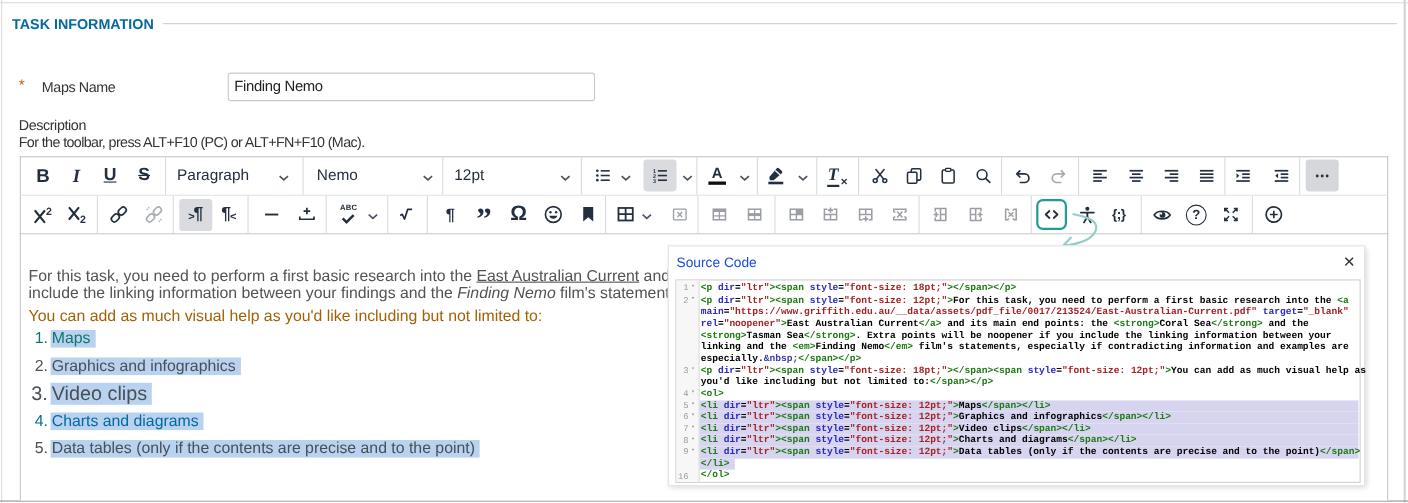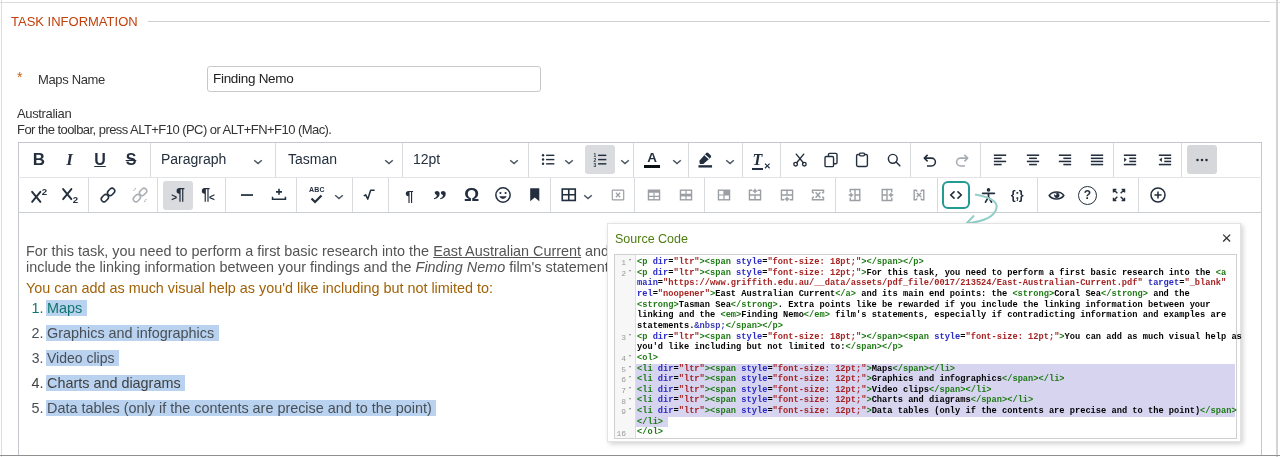--- a/index.html
+++ b/index.html
@@ -4,27 +4,27 @@
 *{margin:0;padding:0;box-sizing:border-box}
 html,body{width:1280px;height:457px;background:#fff;font-family:"Liberation Sans",sans-serif;position:relative;overflow:hidden}
 .abs{position:absolute}
 .btn{position:absolute;display:flex;align-items:center;justify-content:center;height:29px}
 
 </style></head><body>
 <div class="abs" style="left:0;top:1.5;width:1280px;height:1px;background:#dcdcdc;top:1.5px"></div>
 <div class="abs" style="left:1px;top:0;width:1px;height:457px;background:#dcdcdc"></div>
 <div class="abs" style="left:1276px;top:0;width:1.5px;height:457px;background:#d4d4d4"></div>
 <div class="abs" style="left:0;top:454.5px;width:1280px;height:1.6px;background:#8f8f8f"></div>
-<div class="abs" style="left:11px;top:13.5px;font-size:13px;font-weight:normal;color:#c2410c">TASK INFORMATION</div>
+<div class="abs" style="left:11px;top:13.5px;font-size:13px;font-weight:bold;color:#0369a1">TASK INFORMATION</div>
 <div class="abs" style="left:148px;top:21px;width:1122px;height:1px;background:#cfcfcf"></div>
 <div class="abs" style="left:17px;top:69px;font-size:14px;color:#c45f11">*</div>
 <div class="abs" style="left:38px;top:71.5px;font-size:13px;letter-spacing:-0.35px;color:#333">Maps Name</div>
 <div class="abs" style="left:207px;top:66px;width:334px;height:26px;border:1px solid #c9c9c9;border-radius:3px;background:#fff"></div>
 <div class="abs" style="left:213px;top:71px;font-size:13.5px;letter-spacing:-0.3px;color:#222">Finding Nemo</div>
-<div class="abs" style="left:17px;top:106px;font-size:13px;letter-spacing:-0.35px;color:#333">Australian</div>
+<div class="abs" style="left:17px;top:106px;font-size:13px;letter-spacing:-0.35px;color:#333">Description</div>
 <div class="abs" style="left:17px;top:122px;font-size:13px;letter-spacing:-0.55px;color:#333">For the toolbar, press ALT+F10 (PC) or ALT+FN+F10 (Mac).</div>
 <div class="abs" style="left:18px;top:142px;width:1244px;height:313px;border:1px solid #c3c7cb;border-bottom:none;background:#fff"></div>
 <div class="abs" style="left:18px;top:177px;width:1244px;height:1px;background:#e2e4e7"></div>
 <div class="abs" style="left:18px;top:211.5px;width:1244px;height:1px;background:#cacdd1"></div>
 <div class="btn" style="left:24.0px;top:145px;width:30px">
     <span style="font-size:17px;font-weight:bold;color:#232f3e">B</span>
   </div>
 <div class="btn" style="left:54.5px;top:145px;width:30px">
     <span style="font-family:'Liberation Serif',serif;font-size:17px;font-style:italic;font-weight:bold;color:#232f3e">I</span>
   </div>
@@ -35,21 +35,21 @@
     <span style="font-size:16px;font-weight:bold;color:#232f3e;text-decoration:line-through">S</span>
   </div>
 <div class="abs" style="left:150px;top:142.5px;width:1px;height:34.5px;background:#d8dbde"></div>
 <div class="abs" style="left:161px;top:151px;font-size:14px;color:#232f3e">Paragraph</div>
 <div class="abs" style="left:253px;top:157px">
     <svg width="10" height="10" viewBox="0 0 10 6" fill="none" style="display:block">
       <path d="M1.2 1.2 L5 4.6 L8.8 1.2" stroke="#4a5562" stroke-width="1.5" fill="none"></path>
     </svg>
   </div>
 <div class="abs" style="left:275px;top:142.5px;width:1px;height:34.5px;background:#d8dbde"></div>
-<div class="abs" style="left:288px;top:151px;font-size:14px;color:#232f3e">Tasman</div>
+<div class="abs" style="left:288px;top:151px;font-size:14px;color:#232f3e">Nemo</div>
 <div class="abs" style="left:384px;top:157px">
     <svg width="10" height="10" viewBox="0 0 10 6" fill="none" style="display:block">
       <path d="M1.2 1.2 L5 4.6 L8.8 1.2" stroke="#4a5562" stroke-width="1.5" fill="none"></path>
     </svg>
   </div>
 <div class="abs" style="left:402px;top:142.5px;width:1px;height:34.5px;background:#d8dbde"></div>
 <div class="abs" style="left:413px;top:151px;font-size:14px;color:#232f3e">12pt</div>
 <div class="abs" style="left:509px;top:157px">
     <svg width="10" height="10" viewBox="0 0 10 6" fill="none" style="display:block">
       <path d="M1.2 1.2 L5 4.6 L8.8 1.2" stroke="#4a5562" stroke-width="1.5" fill="none"></path>
@@ -426,48 +426,48 @@
       <path d="M12 7.8 v8.4 M7.8 12 h8.4" stroke="#232f3e" stroke-width="1.85"></path>
     </svg>
   </div>
 <div style="position:absolute;left:26px;top:242.6px;width:1212px;font-size:14.4px;line-height:16px;color:#535353;white-space:nowrap;overflow:hidden">
 <div>For this task, you need to perform a first basic research into the <span style="text-decoration:underline">East Australian Current</span> and its main end points: the <b>Coral Sea</b> and the <b>Tasman Sea</b>. Extra points will be rewarded if you</div>
 <div>include the linking information between your findings and the <i>Finding Nemo</i> film's statements, especially if contradicting information and examples are showcased.&nbsp;</div>
 </div>
 <div style="position:absolute;left:26px;top:280px;font-size:14.4px;line-height:16px;color:#a16207">You can add as much visual help as you'd like including but not limited to:</div>
 <div style="position:absolute;left:26px;top:300.5px;width:600px;font-size:14.4px;line-height:15.5px;color:#0f766e"><span style="display:inline-block;width:17.5px;text-align:right">1.</span><span style="background:#b8d2ef;padding:0 4.5px 0 1px;margin-left:2.5px">Maps</span></div>
 <div style="position:absolute;left:26px;top:325.6px;width:600px;font-size:14.4px;line-height:15.5px;color:#494f56"><span style="display:inline-block;width:17.5px;text-align:right">2.</span><span style="background:#b8d2ef;padding:0 4.5px 0 1px;margin-left:2.5px">Graphics and infographics</span></div>
-<div style="position:absolute;left:26px;top:350.70000000000005px;width:600px;font-size:14px;line-height:15.5px;color:#494f56"><span style="display:inline-block;width:17.5px;text-align:right">3.</span><span style="background:#b8d2ef;padding:0 4.5px 0 1px;margin-left:2.5px">Video clips</span></div>
-<div style="position:absolute;left:26px;top:375.80000000000007px;width:600px;font-size:14.4px;line-height:15.5px;color:#404040"><span style="display:inline-block;width:17.5px;text-align:right">4.</span><span style="background:#b8d2ef;padding:0 4.5px 0 1px;margin-left:2.5px">Charts and diagrams</span></div>
+<div style="position:absolute;left:26px;top:350.70000000000005px;width:600px;font-size:18px;line-height:15.5px;color:#494f56"><span style="display:inline-block;width:17.5px;text-align:right">3.</span><span style="background:#b8d2ef;padding:0 4.5px 0 1px;margin-left:2.5px">Video clips</span></div>
+<div style="position:absolute;left:26px;top:375.80000000000007px;width:600px;font-size:14.4px;line-height:15.5px;color:#0369a1"><span style="display:inline-block;width:17.5px;text-align:right">4.</span><span style="background:#b8d2ef;padding:0 4.5px 0 1px;margin-left:2.5px">Charts and diagrams</span></div>
 <div style="position:absolute;left:26px;top:400.9000000000001px;width:600px;font-size:14.4px;line-height:15.5px;color:#494f56"><span style="display:inline-block;width:17.5px;text-align:right">5.</span><span style="background:#b8d2ef;padding:0 4.5px 0 1px;margin-left:2.5px">Data tables (only if the contents are precise and to the point)</span></div>
 <svg class="abs" style="left:955px;top:188px" width="60" height="50" viewBox="0 0 60 50" fill="none">
 <path d="M20 6.5 C34 9 43 13 41.5 20 C40 28.5 28 33.5 11.5 35.5" stroke="#93cfc9" stroke-width="1.95" fill="none"></path>
 <path d="M11.5 35.5 L19 27.5 M11.5 35.5 L21.5 34.8" stroke="#93cfc9" stroke-width="1.95" fill="none"></path>
 </svg>
 <div class="abs" style="left:606.5px;top:223px;width:634.5px;height:218.5px;background:#fff;border:1px solid #e3e3e3;box-shadow:2px 2px 5px rgba(0,0,0,0.18)"></div>
-<div class="abs" style="left:615px;top:231.5px;font-size:12.5px;color:#4d7c0f">Source Code</div>
+<div class="abs" style="left:615px;top:231.5px;font-size:12.5px;color:#1d4ed8">Source Code</div>
 <div class="abs" style="left:1221px;top:229.5px;font-size:13.5px;color:#333">✕</div>
 <div class="abs" style="left:613.5px;top:254px;width:623.5px;height:185px;border:1px solid #d0d0d0;background:#fff;overflow:hidden"></div>
 <div class="abs" style="left:614.5px;top:255px;width:21px;height:183px;background:#f7f7f7;border-right:1px solid #ddd"></div>
 <style>
 .cl{position:absolute;left:637px;height:10.65px;font-family:"Liberation Mono",monospace;font-size:8.7px;font-weight:bold;line-height:10.65px;white-space:pre}
 .ct{color:#1d7a14}.ca{color:#2a2ac4}.cs{color:#a62323}.ck{color:#3b3bb0}.cp{color:#000}
 .ln{position:absolute;font-family:"Liberation Mono",monospace;font-size:8px;color:#9b9b9b;width:14px;text-align:right}
 </style>
 <div class="ln" style="left:612px;top:258.20px">1</div>
 <div class="abs" style="left:629px;top:259.20px;width:0;height:0;border-left:1.9px solid transparent;border-right:1.9px solid transparent;border-top:2.8px solid #8d8d8d"></div>
 <div class="cl" style="top:257.00px"><span class="ct">&lt;p </span><span class="ca">dir</span><span class="cp">=</span><span class="cs">"ltr"</span><span class="ct">&gt;&lt;span </span><span class="ca">style</span><span class="cp">=</span><span class="cs">"font-size: 18pt;"</span><span class="ct">&gt;&lt;/span&gt;&lt;/p&gt;</span></div>
 <div class="ln" style="left:612px;top:268.85px">2</div>
 <div class="abs" style="left:629px;top:269.85px;width:0;height:0;border-left:1.9px solid transparent;border-right:1.9px solid transparent;border-top:2.8px solid #8d8d8d"></div>
 <div class="cl" style="top:267.65px"><span class="ct">&lt;p </span><span class="ca">dir</span><span class="cp">=</span><span class="cs">"ltr"</span><span class="ct">&gt;&lt;span </span><span class="ca">style</span><span class="cp">=</span><span class="cs">"font-size: 12pt;"</span><span class="ct">&gt;</span><span class="cp">For this task, you need to perform a first basic research into the </span><span class="ct">&lt;a</span></div>
 <div class="cl" style="top:278.30px"><span class="ca">main</span><span class="cp">=</span><span class="cs">"https://www.griffith.edu.au/__data/assets/pdf_file/0017/213524/East-Australian-Current.pdf"</span><span class="cp"> </span><span class="ca">target</span><span class="cp">=</span><span class="cs">"_blank"</span></div>
 <div class="cl" style="top:288.95px"><span class="ca">rel</span><span class="cp">=</span><span class="cs">"noopener"</span><span class="ct">&gt;</span><span class="cp">East Australian Current</span><span class="ct">&lt;/a&gt;</span><span class="cp"> and its main end points: the </span><span class="ct">&lt;strong&gt;</span><span class="cp">Coral Sea</span><span class="ct">&lt;/strong&gt;</span><span class="cp"> and the</span></div>
-<div class="cl" style="top:299.60px"><span class="ct">&lt;strong&gt;</span><span class="cp">Tasman Sea</span><span class="ct">&lt;/strong&gt;</span><span class="cp">. Extra points like be rewarded if you include the linking information between your</span></div>
+<div class="cl" style="top:299.60px"><span class="ct">&lt;strong&gt;</span><span class="cp">Tasman Sea</span><span class="ct">&lt;/strong&gt;</span><span class="cp">. Extra points will be noopener if you include the linking information between your</span></div>
 <div class="cl" style="top:310.25px"><span class="cp">linking and the </span><span class="ct">&lt;em&gt;</span><span class="cp">Finding Nemo</span><span class="ct">&lt;/em&gt;</span><span class="cp"> film's statements, especially if contradicting information and examples are</span></div>
-<div class="cl" style="top:320.90px"><span class="cp">statements.</span><span class="ck">&amp;nbsp;</span><span class="ct">&lt;/span&gt;&lt;/p&gt;</span></div>
+<div class="cl" style="top:320.90px"><span class="cp">especially.</span><span class="ck">&amp;nbsp;</span><span class="ct">&lt;/span&gt;&lt;/p&gt;</span></div>
 <div class="ln" style="left:612px;top:332.75px">3</div>
 <div class="abs" style="left:629px;top:333.75px;width:0;height:0;border-left:1.9px solid transparent;border-right:1.9px solid transparent;border-top:2.8px solid #8d8d8d"></div>
 <div class="cl" style="top:331.55px"><span class="ct">&lt;p </span><span class="ca">dir</span><span class="cp">=</span><span class="cs">"ltr"</span><span class="ct">&gt;&lt;span </span><span class="ca">style</span><span class="cp">=</span><span class="cs">"font-size: 18pt;"</span><span class="ct">&gt;&lt;/span&gt;&lt;span </span><span class="ca">style</span><span class="cp">=</span><span class="cs">"font-size: 12pt;"</span><span class="ct">&gt;</span><span class="cp">You can add as much visual help as</span></div>
 <div class="cl" style="top:342.20px"><span class="cp">you'd like including but not limited to:</span><span class="ct">&lt;/span&gt;&lt;/p&gt;</span></div>
 <div class="ln" style="left:612px;top:354.05px">4</div>
 <div class="abs" style="left:629px;top:355.05px;width:0;height:0;border-left:1.9px solid transparent;border-right:1.9px solid transparent;border-top:2.8px solid #8d8d8d"></div>
 <div class="cl" style="top:352.85px"><span class="ct">&lt;ol&gt;</span></div>
 <div class="abs" style="left:636px;top:363.50px;width:599px;height:10.65px;background:#d7d4f0"></div>
 <div class="ln" style="left:612px;top:364.70px">5</div>
 <div class="abs" style="left:629px;top:365.70px;width:0;height:0;border-left:1.9px solid transparent;border-right:1.9px solid transparent;border-top:2.8px solid #8d8d8d"></div>

